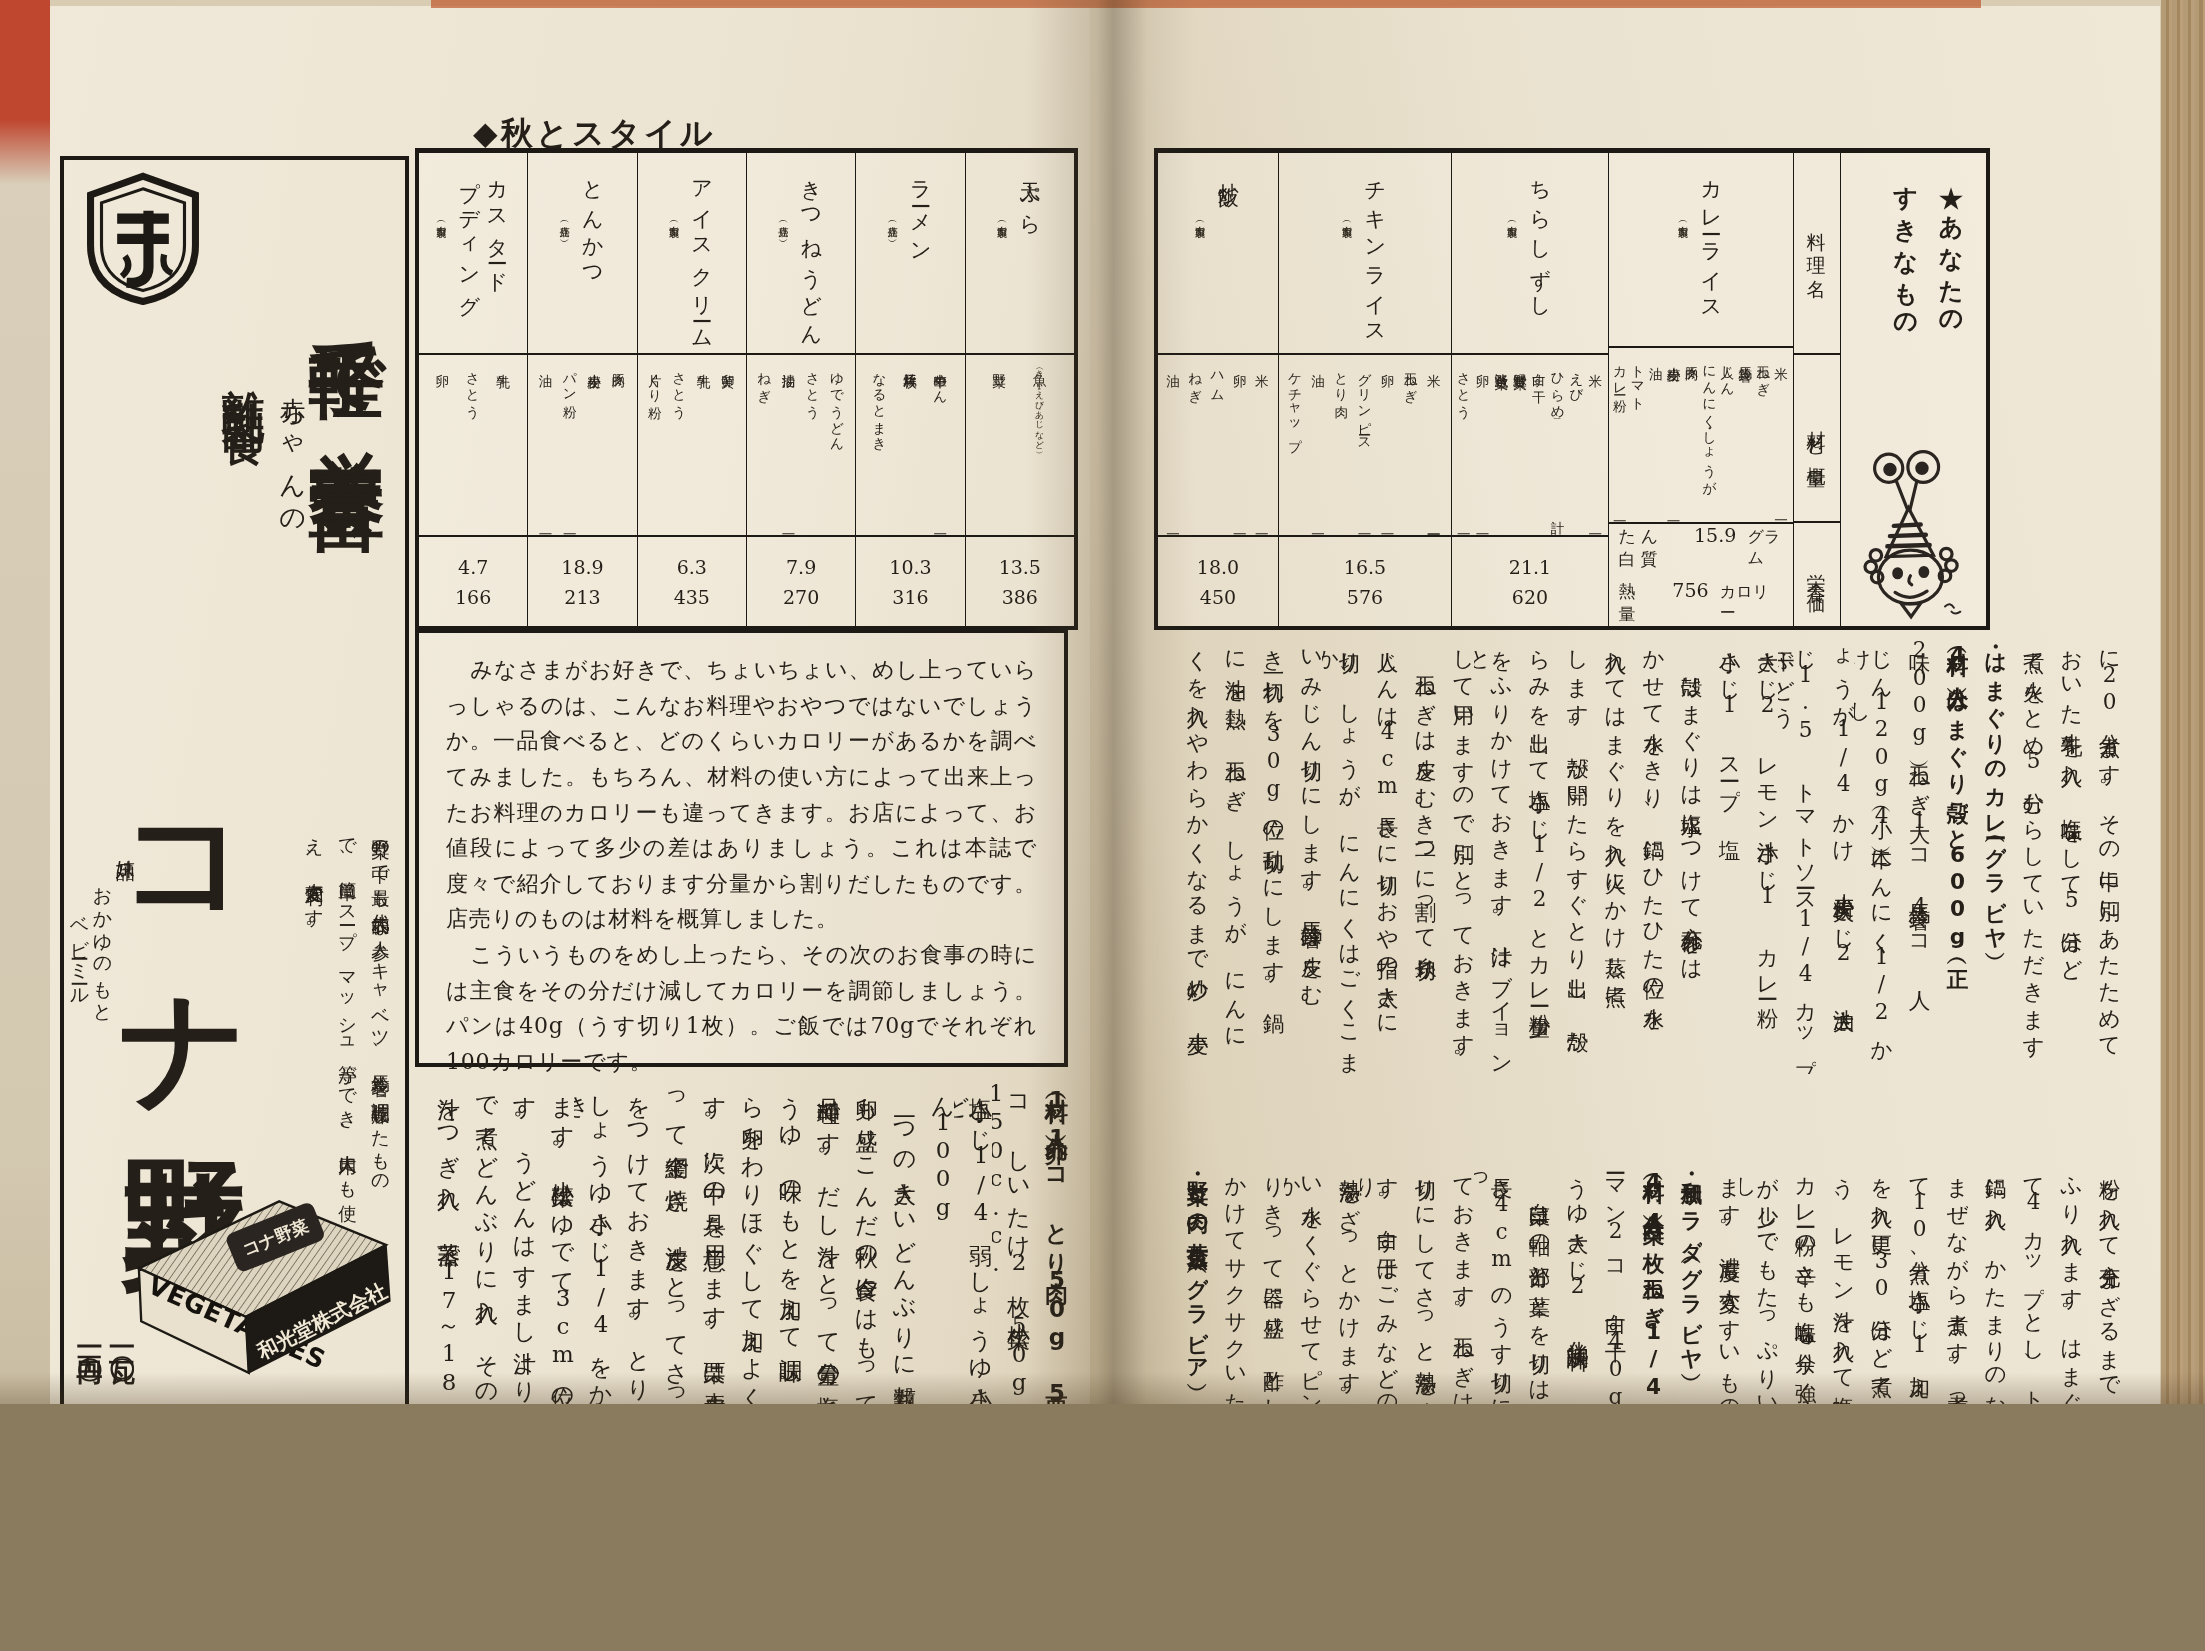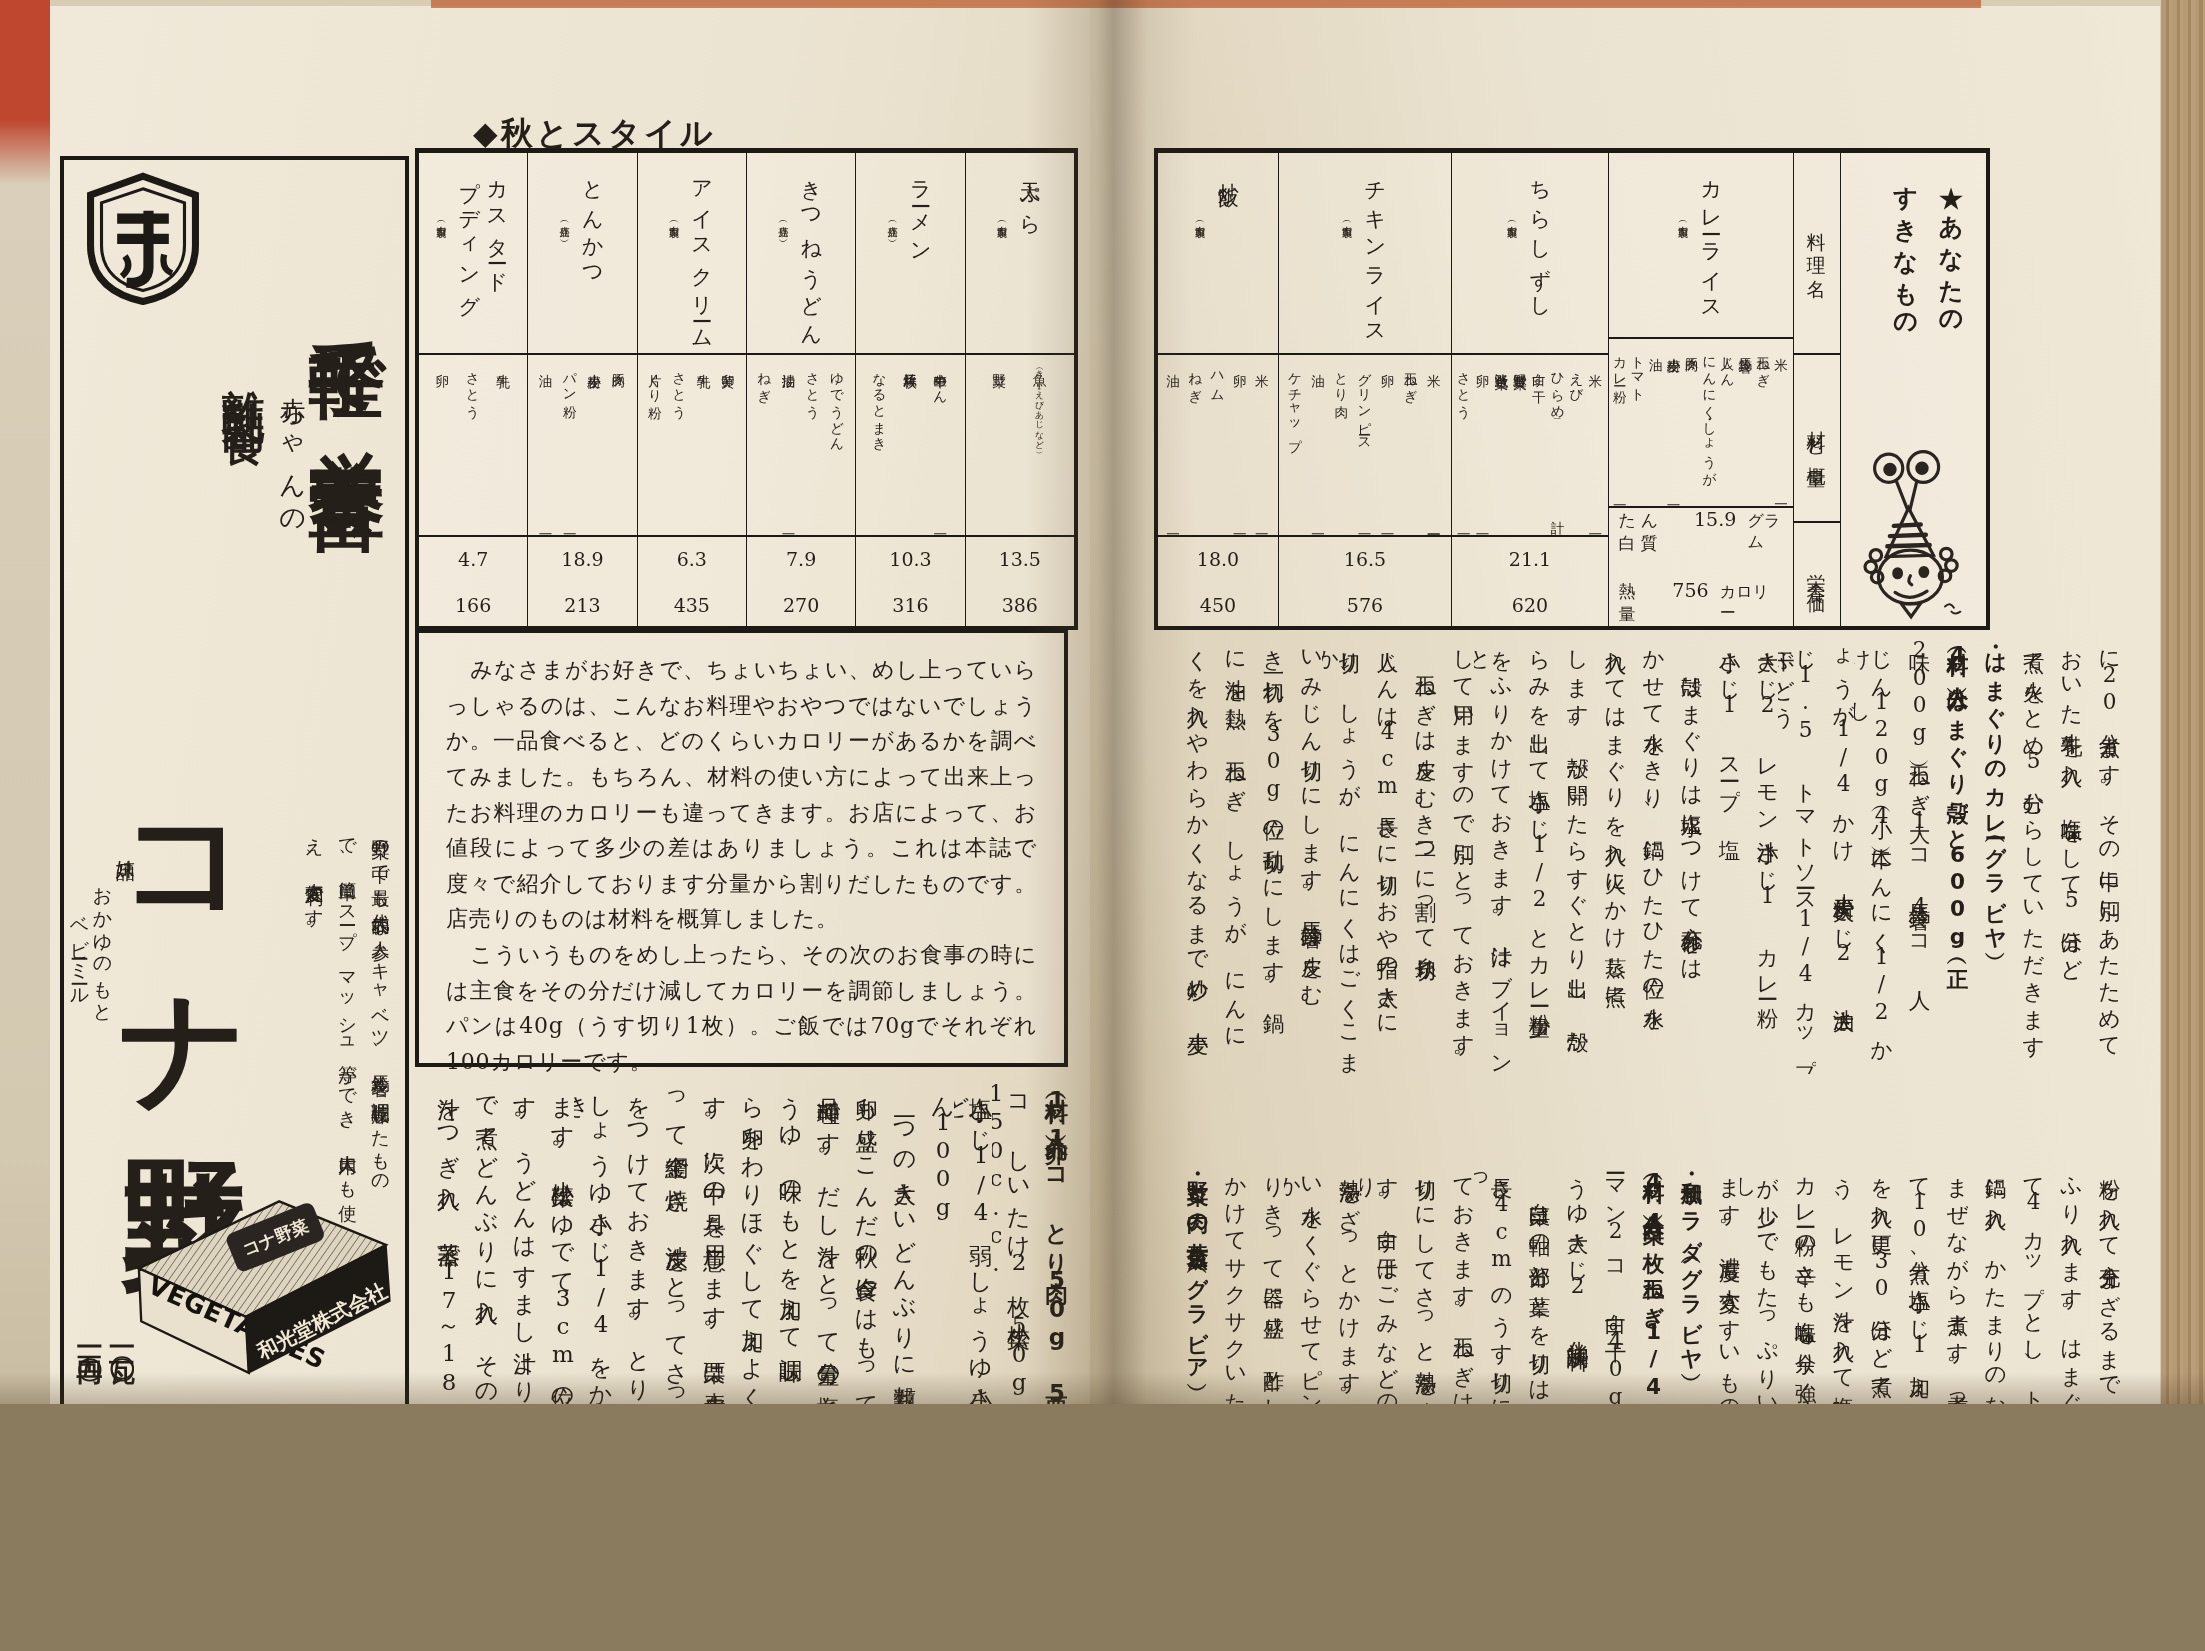--- a/index.html
+++ b/index.html
@@ -34,21 +34,21 @@
   .dish-name{writing-mode:vertical-rl;text-orientation:upright;white-space:pre-line;
     font-size:21px;letter-spacing:4.8px;padding-top:12.8px;}
   .dish-src{writing-mode:vertical-rl;text-orientation:upright;font-size:10.4px;letter-spacing:0.8px;padding-top:64px;color:#2a2419;}
   .t-ing{height:166px;border-top:2.4px solid #1d1a15;display:flex;flex-direction:row-reverse;
     justify-content:space-evenly;padding:8px 2.4px 6.4px;overflow:hidden;}
   .ing{display:flex;flex-direction:column;align-items:center;min-width:0;}
   .ing-label{writing-mode:vertical-rl;text-orientation:upright;font-size:13.6px;letter-spacing:0.8px;}
   .ing-note{writing-mode:vertical-rl;text-orientation:upright;font-size:8.8px;color:#33291c;}
   .ing-qty{writing-mode:vertical-rl;text-orientation:upright;font-size:13.6px;margin-top:auto;letter-spacing:0.8px;}
   .t-nut{flex:1;border-top:2.4px solid #1d1a15;display:flex;flex-direction:column;
-    align-items:center;justify-content:center;gap:24px;font-size:19px;}
+    align-items:center;justify-content:center;gap:8px;font-size:19px;}
   .nut-line{display:flex;align-items:baseline;gap:11.2px;width:100%;justify-content:center;padding:0 9.6px;box-sizing:border-box;}
   .nut-label{font-size:17px;letter-spacing:4.8px;}
   .nut-unit{font-size:16px;}
   
   .w-chahan{flex:0 0 120px;} .w-chicken{flex:0 0 172px;} .w-chirashi{flex:0 0 156px;} .w-curry{flex:0 0 184px;}
   .t-col-labels{flex:0 0 46px;display:flex;flex-direction:column;border-right:1.6px solid #1d1a15;}
   .lab-cell{display:flex;align-items:center;justify-content:center;}
   .lab-cell span{writing-mode:vertical-rl;text-orientation:upright;font-size:19px;}
   .lab-dish{height:200px;} .lab-dish span{letter-spacing:24px;}
   .lab-ing{height:166px;border-top:2.4px solid #1d1a15;} .lab-ing span{letter-spacing:4.8px;}

